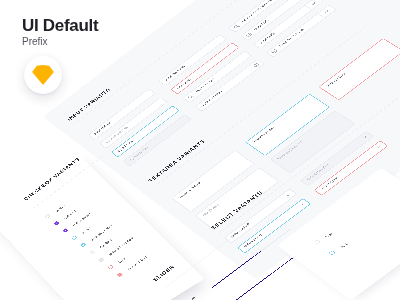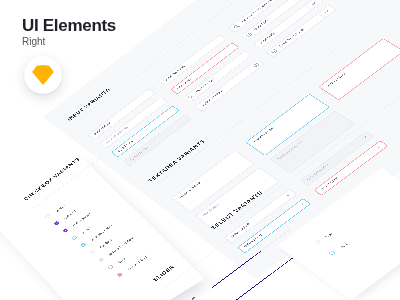--- a/index.html
+++ b/index.html
@@ -162,20 +162,20 @@
 
 <div class="strack" style="left:-240px;top:2275px;width:688px"></div>
 <div class="sfill" style="left:-240px;top:2275px;width:536px"></div>
 <div class="sthumb" style="left:270px;top:2250px"></div>
 <div class="tcard" style="left:288px;top:2128px;width:896px;height:672px"></div>
 <div class="cbx" style="left:464px;top:2280px;border-color:#e6e8ef;background:#fff"></div>
 <div class="lbl" style="left:544px;top:2293px">Text</div>
 <div class="cbx" style="left:464px;top:2414px;border-color:#6ecbe9;background:#fff"></div>
 <div class="lbl" style="left:544px;top:2427px">Text</div>
   </div>
-  <div class="title">UI Elements</div>
-  <div class="subtitle">Right</div>
+  <div class="title">UI Default</div>
+  <div class="subtitle">Prefix</div>
   <div class="logo">
     <svg width="22" height="20" viewBox="0 0 120 110">
       <path d="M26 4 L60 0 L94 4 L120 38 L60 110 L0 38 Z" fill="#FDB300"></path>
     </svg>
   </div>
 </div>
 
 </body></html>

